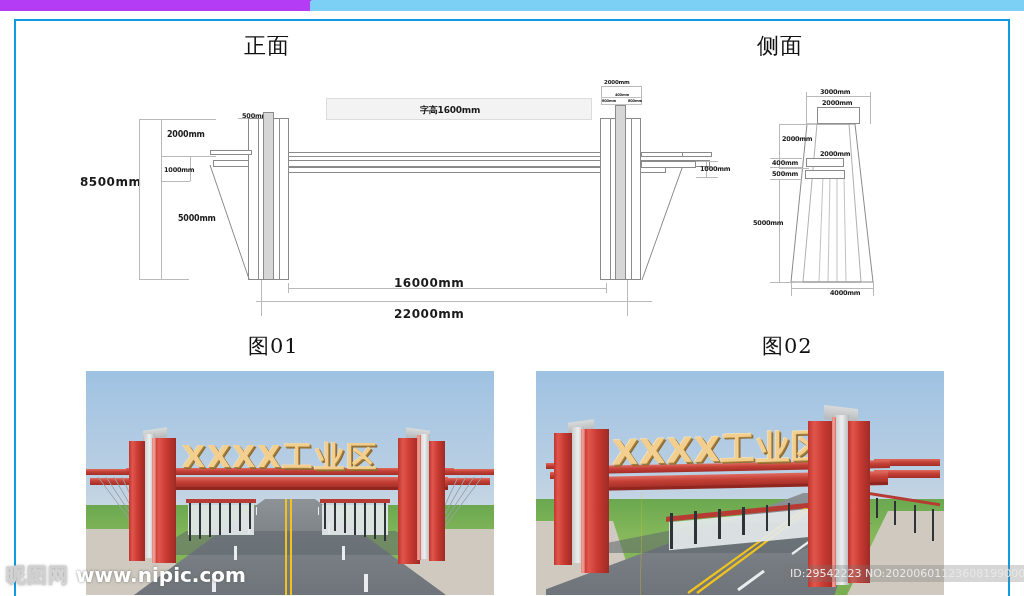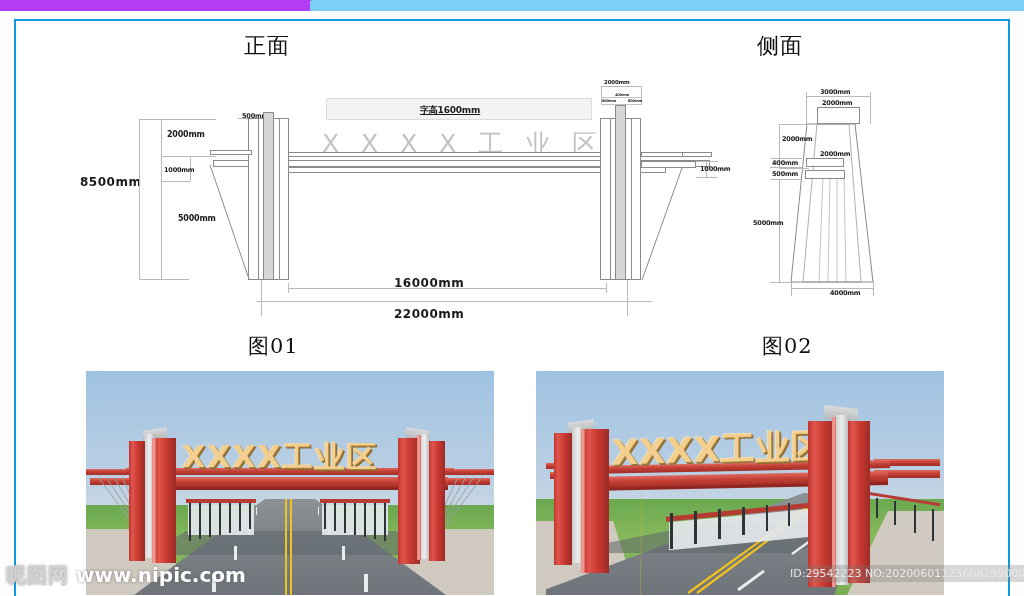--- a/index.html
+++ b/index.html
@@ -54,21 +54,21 @@
 
   .box { position: absolute; border: 1px solid #8a8a8a; background: #ffffff; }
   .box.fill { background: #d6d6d6; }
   .box.lite { background: #f3f3f3; }
 
   #gate-text {
     position: absolute; left: 322px; top: 127px;
     font-size: 25px; color: #c2c2c2; letter-spacing: 7px;
     font-family: "DejaVu Sans", "Liberation Sans", sans-serif; white-space: nowrap;
   }
-  #zigao-label { position: absolute; left: 420px; top: 104px; text-decoration: underline; }
+  #zigao-label { position: absolute; left: 420px; top: 104px; }
 
   
   .photo {
     position: absolute; overflow: hidden;
     background: linear-gradient(#9fc2e2 0%, #b9cfe3 45%, #cdd9e3 68%, #dfe4e8 78%, #cfd6da 100%);
   }
   #photo-01 { left: 86px; top: 371px; width: 408px; height: 224px; }
   #photo-02 { left: 536px; top: 371px; width: 408px; height: 224px; }
 
   .ground {
@@ -152,21 +152,20 @@
   <div class="hline" style="left:161px; top:181px; width:28px;"></div>
   <div class="hline" style="left:161px; top:279px; width:28px;"></div>
   <div class="dimtext mid" style="left:178px; top:214px;">5000mm</div>
 
   <div class="dimtext" style="left:242px; top:112px;">500mm</div>
   <div class="hline" style="left:238px; top:118px; width:38px;"></div>
 
   <div class="box lite" id="zigao-box" style="left:326px; top:98px; width:266px; height:22px; border-color:#dcdcdc;"></div>
   <div class="dimtext" id="zigao-label" style="font-size:9px;">字高1600mm</div>
 
-  <div id="gate-text">X X X X 工 业 区</div>
 
   <div class="box" style="left:248px; top:152px; width:464px; height:5px;"></div>
   <div class="box" style="left:213px; top:160px; width:497px; height:7px;"></div>
   <div class="hline dk" style="left:248px; top:156px; width:418px;"></div>
   <div class="hline dk" style="left:248px; top:171px; width:418px;"></div>
   <div class="box" style="left:248px; top:167px; width:418px; height:6px;"></div>
 
   <div class="box" style="left:248px; top:118px; width:41px; height:162px;"></div>
   <div class="box fill" style="left:263px; top:112px; width:11px; height:168px;"></div>
   <div class="vline dk" style="left:258px; top:118px; height:162px;"></div>

